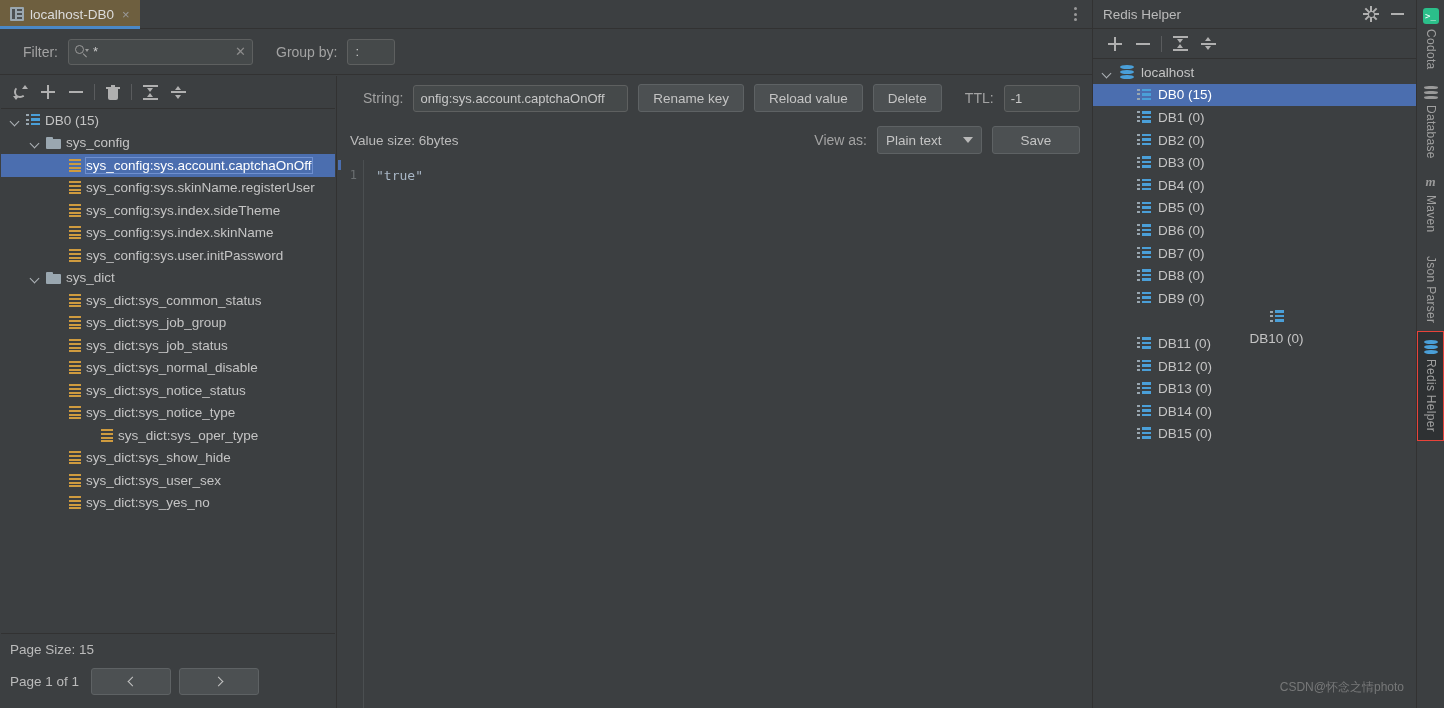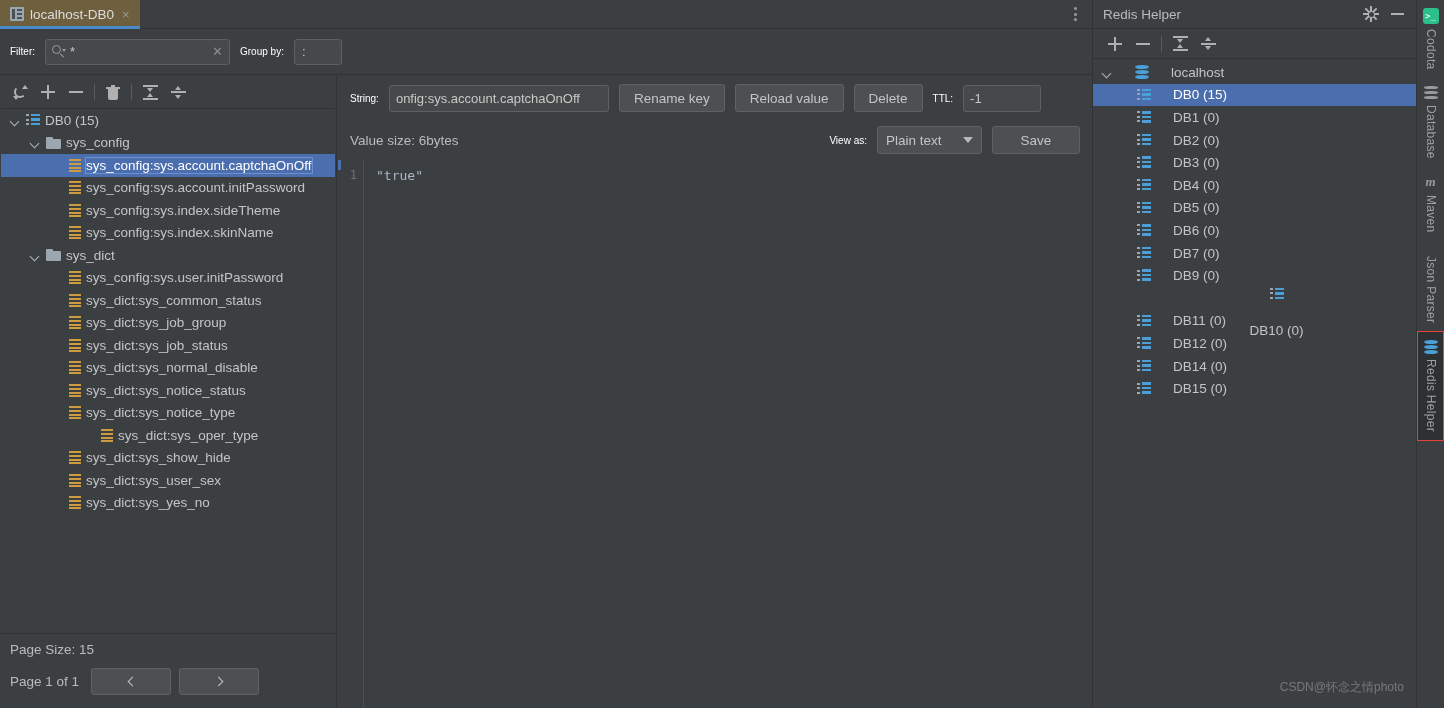--- a/index.html
+++ b/index.html
@@ -44,21 +44,21 @@
     width: 34px; display: flex; flex-direction: column; align-items: center;
     justify-content: center; gap: 2.5px; cursor: pointer;
   }
   .tab-menu i { display: block; width: 3px; height: 3px; border-radius: 50%; background: #9a9a9a; }
 
   
   .filterrow {
     height: 46px; display: flex; align-items: center; padding: 0 10px;
     gap: 10px; border-bottom: 1px solid #323232;
   }
-  .lbl { color: #ffffff; font-size: 10px; white-space: nowrap; }
+  .lbl { color: #a3a3a3; font-size: 14px; white-space: nowrap; margin-left: 13px; }
   .filter-field {
     width: 185px; height: 26px; background: #45494a; border: 1px solid #5e6060;
     border-radius: 3px; display: flex; align-items: center; padding: 0 6px; gap: 5px;
   }
   .magnifier { position: relative; width: 13px; height: 13px; flex: 0 0 auto; }
   .magnifier .circ {
     position: absolute; left: 0; top: 0; width: 9px; height: 9px;
     border: 1.3px solid #9a9a9a; border-radius: 50%;
   }
   .magnifier .hdl {
@@ -231,21 +231,21 @@
   .gear { position: relative; width: 14px; height: 14px; }
   .gear .gc { position:absolute; left:3.5px; top:3.5px; width:7px; height:7px; border:2px solid #b0b0b0; border-radius:50%; }
   .gear .gt { position:absolute; left:6px; top:-1px; width:2px; height:16px; background:#b0b0b0; }
   .gear .gt2 { position:absolute; left:-1px; top:6px; width:16px; height:2px; background:#b0b0b0; }
   .gear .gt3 { position:absolute; left:6px; top:-1px; width:2px; height:16px; background:#b0b0b0; transform: rotate(45deg); }
   .gear .gt4 { position:absolute; left:6px; top:-1px; width:2px; height:16px; background:#b0b0b0; transform: rotate(-45deg); }
   .gear .gctr { position:absolute; left:4.5px; top:4.5px; width:5px; height:5px; background:#3c3f41; border-radius:50%; z-index:2; }
   .dash { width: 13px; height: 2px; background: #b0b0b0; }
   .rh-toolbar { height: 30px; display: flex; align-items: center; padding-left: 8px; border-bottom: 1px solid #323232; }
   .rh-tree { flex: 1; overflow: hidden; padding-top: 2px; }
-  .rrow { height: 22.6px; display: flex; align-items: center; gap: 22px; padding-left: 8px; white-space: nowrap; }
+  .rrow { height: 22.6px; display: flex; align-items: center; gap: 7px; padding-left: 8px; white-space: nowrap; }
   .rrow.sel { background: #4b6eaf; }
   .rrow.sel .rlabel { color: #ffffff; }
   .rlabel { font-size: 13.5px; color: #c4c4c4; }
   .stack-icon { width: 14px; height: 14px; position: relative; flex: 0 0 auto; }
   .stack-icon i { position: absolute; left: 0; width: 14px; height: 3.5px; background: #4a9fd8; border-radius: 50%/60%; }
 
   
   .striprail { width: 28px; height: 708px; background: #3c3f41; border-left: 1px solid #323232;
     display: flex; flex-direction: column; align-items: center; }
   .strip-tab {
@@ -387,56 +387,56 @@
             </span>
             <span class="tlabel">sys_config:sys.account.captchaOnOff</span>
           </div>
           <div class="trow" style="padding-left: 68px;">
             <span class="key-icon">
               <i style="top: 0px;"></i>
               <i style="top: 4px;"></i>
               <i style="top: 8px;"></i>
               <i style="top: 11px;"></i>
             </span>
-            <span class="tlabel">sys_config:sys.account.initPassword</span>
+            <span class="tlabel">sys_config:sys.skinName.registerUser</span>
           </div>
           <div class="trow" style="padding-left: 68px;">
             <span class="key-icon">
               <i style="top: 0px;"></i>
               <i style="top: 4px;"></i>
               <i style="top: 8px;"></i>
               <i style="top: 11px;"></i>
             </span>
             <span class="tlabel">sys_config:sys.index.sideTheme</span>
           </div>
           <div class="trow" style="padding-left: 68px;">
             <span class="key-icon">
               <i style="top: 0px;"></i>
               <i style="top: 4px;"></i>
               <i style="top: 8px;"></i>
               <i style="top: 11px;"></i>
             </span>
             <span class="tlabel">sys_config:sys.index.skinName</span>
+          </div>
+          <div class="trow" style="padding-left: 68px;">
+            <span class="key-icon">
+              <i style="top: 0px;"></i>
+              <i style="top: 4px;"></i>
+              <i style="top: 8px;"></i>
+              <i style="top: 11px;"></i>
+            </span>
+            <span class="tlabel">sys_config:sys.user.initPassword</span>
           </div>
           <div class="trow" style="padding-left: 28px;">
             <span class="chev"></span>
             <span class="folder-icon">
               <span class="ft"></span>
               <span class="fb"></span>
             </span>
             <span class="tlabel">sys_dict</span>
-          </div>
-          <div class="trow" style="padding-left: 68px;">
-            <span class="key-icon">
-              <i style="top: 0px;"></i>
-              <i style="top: 4px;"></i>
-              <i style="top: 8px;"></i>
-              <i style="top: 11px;"></i>
-            </span>
-            <span class="tlabel">sys_config:sys.user.initPassword</span>
           </div>
           <div class="trow" style="padding-left: 68px;">
             <span class="key-icon">
               <i style="top: 0px;"></i>
               <i style="top: 4px;"></i>
               <i style="top: 8px;"></i>
               <i style="top: 11px;"></i>
             </span>
             <span class="tlabel">sys_dict:sys_common_status</span>
           </div>
@@ -717,20 +717,31 @@
         </div>
         <div class="rrow" style="padding-left: 44px;">
           <span class="db-icon">
             <span class="n" style="top: 1px;"></span>
             <span class="r" style="top: 0.7px;"></span>
             <span class="n" style="top: 5.5px;"></span>
             <span class="r" style="top: 5.2px;"></span>
             <span class="n" style="top: 10px;"></span>
             <span class="r" style="top: 9.7px;"></span>
           </span>
+          <span class="rlabel">DB8 (0)</span>
+        </div>
+        <div class="rrow" style="padding-left: 44px;">
+          <span class="db-icon">
+            <span class="n" style="top: 1px;"></span>
+            <span class="r" style="top: 0.7px;"></span>
+            <span class="n" style="top: 5.5px;"></span>
+            <span class="r" style="top: 5.2px;"></span>
+            <span class="n" style="top: 10px;"></span>
+            <span class="r" style="top: 9.7px;"></span>
+          </span>
           <span class="rlabel">DB9 (0)</span>
         </div>
         <div class="rrow" style="padding-left: 44px; flex-direction: column;">
           <span class="db-icon">
             <span class="n" style="top: 1px;"></span>
             <span class="r" style="top: 0.7px;"></span>
             <span class="n" style="top: 5.5px;"></span>
             <span class="r" style="top: 5.2px;"></span>
             <span class="n" style="top: 10px;"></span>
             <span class="r" style="top: 9.7px;"></span>
@@ -751,20 +762,31 @@
         <div class="rrow" style="padding-left: 44px;">
           <span class="db-icon">
             <span class="n" style="top: 1px;"></span>
             <span class="r" style="top: 0.7px;"></span>
             <span class="n" style="top: 5.5px;"></span>
             <span class="r" style="top: 5.2px;"></span>
             <span class="n" style="top: 10px;"></span>
             <span class="r" style="top: 9.7px;"></span>
           </span>
           <span class="rlabel">DB12 (0)</span>
+        </div>
+        <div class="rrow" style="padding-left: 44px;">
+          <span class="db-icon">
+            <span class="n" style="top: 1px;"></span>
+            <span class="r" style="top: 0.7px;"></span>
+            <span class="n" style="top: 5.5px;"></span>
+            <span class="r" style="top: 5.2px;"></span>
+            <span class="n" style="top: 10px;"></span>
+            <span class="r" style="top: 9.7px;"></span>
+          </span>
+          <span class="rlabel">DB13 (0)</span>
         </div>
         <div class="rrow" style="padding-left: 44px;">
           <span class="db-icon">
             <span class="n" style="top: 1px;"></span>
             <span class="r" style="top: 0.7px;"></span>
             <span class="n" style="top: 5.5px;"></span>
             <span class="r" style="top: 5.2px;"></span>
             <span class="n" style="top: 10px;"></span>
             <span class="r" style="top: 9.7px;"></span>
           </span>

